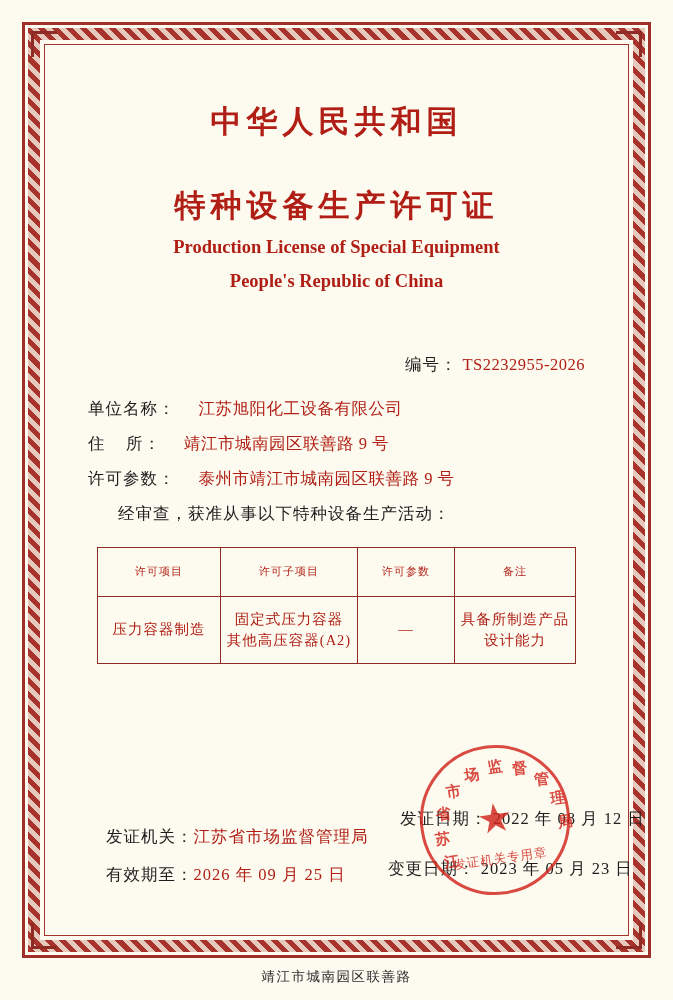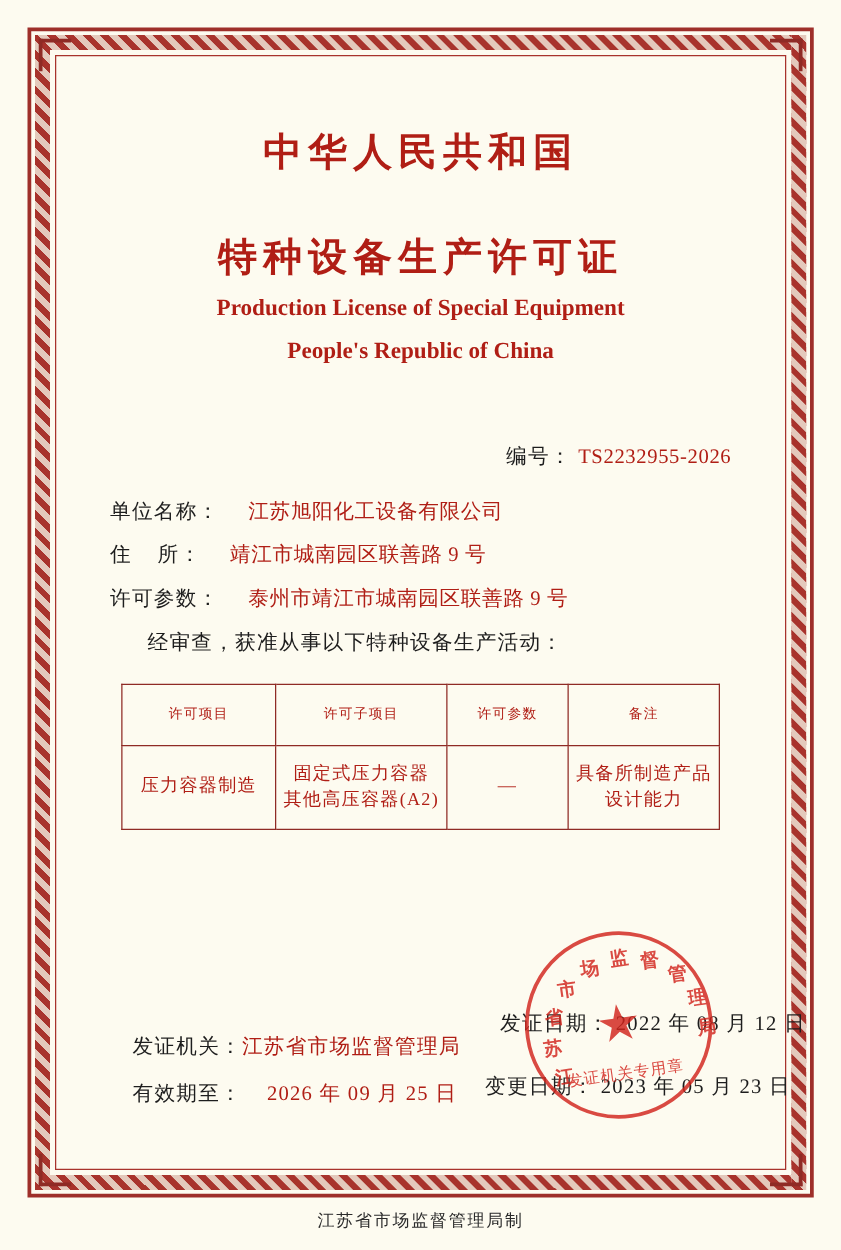--- a/index.html
+++ b/index.html
@@ -177,21 +177,21 @@
     letter-spacing: 1px;
   }
   .f-row {
     display: flex;
     align-items: baseline;
     margin-bottom: 16px;
   }
   .f-row .flabel { white-space: pre; }
   .f-row .fvalue { color: #b01e15; }
   .issue-org-row { padding-left: 18px; }
-  .valid-row { padding-left: 18px; gap: 20px; }
+  .valid-row { padding-left: 18px; }
   .issue-date-row {
     position: absolute;
     left: 312px;
     bottom: 72px;
     white-space: nowrap;
   }
   .change-date-row {
     position: absolute;
     left: 300px;
     bottom: 22px;
@@ -369,15 +369,15 @@
       <span class="seal-char" style="transform: rotate(-23deg) translate(0,-62px) rotate(23deg);">场</span>
       <span class="seal-char" style="transform: rotate(0deg) translate(0,-62px) rotate(0deg);">监</span>
       <span class="seal-char" style="transform: rotate(23deg) translate(0,-62px) rotate(-23deg);">督</span>
       <span class="seal-char" style="transform: rotate(46deg) translate(0,-62px) rotate(-46deg);">管</span>
       <span class="seal-char" style="transform: rotate(69deg) translate(0,-62px) rotate(-69deg);">理</span>
       <span class="seal-char" style="transform: rotate(92deg) translate(0,-62px) rotate(-92deg);">局</span>
     </div>
     <div class="seal-bottom-text">发证机关专用章</div>
   </div>
 
-  <div class="bottom-caption">江苏省市场监督管理局制</div>
+  <div class="bottom-caption">靖江市城南园区联善路</div>
 
 </div>
 
 </body></html>

